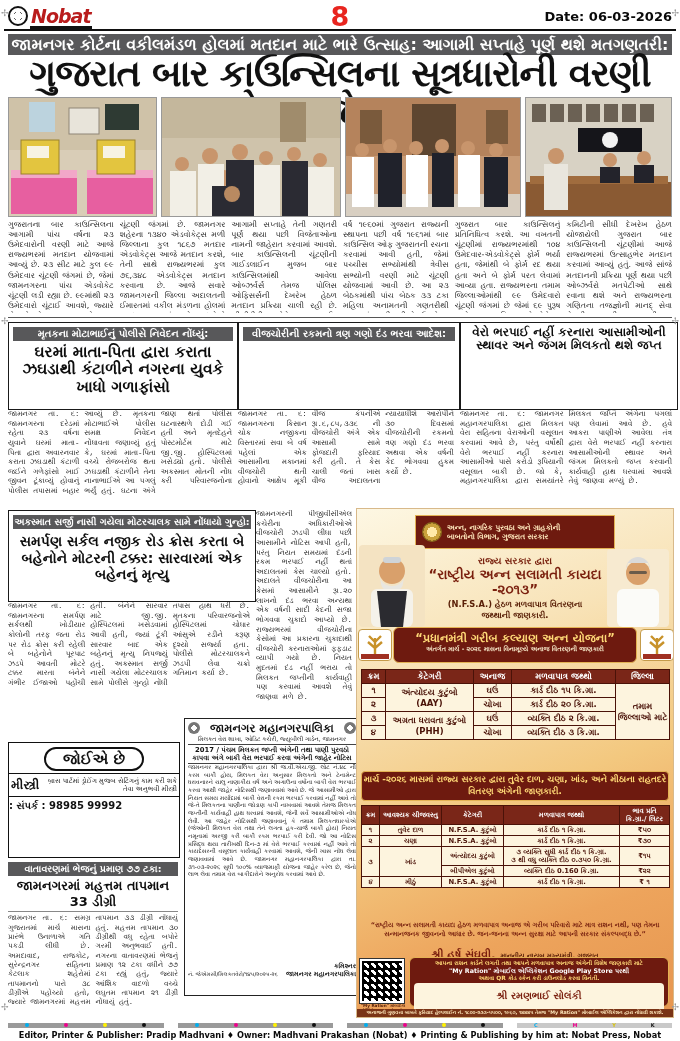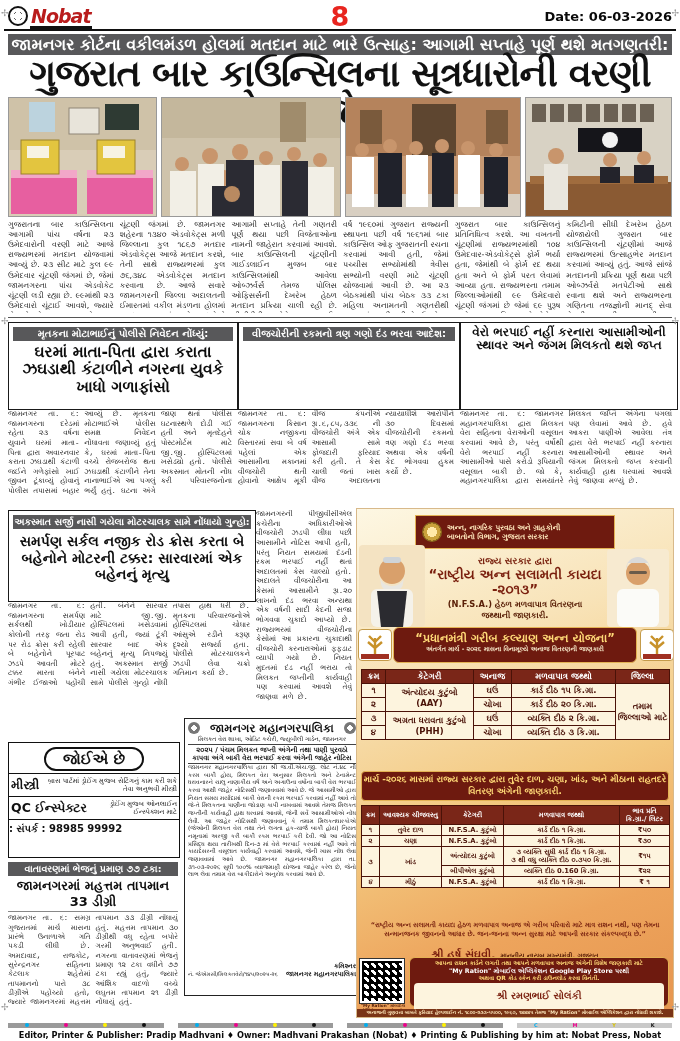--- a/index.html
+++ b/index.html
@@ -223,41 +223,37 @@
   <div class="abs bodytxt cols3" style="left:8px;top:602px;width:242px;height:134px;">જામનગર તા. ૬: જામનગરના સમર્પણ સર્કલથી ખોડીયાર કોલોની તરફ જતા રોડ પર રોડ ક્રોસ કરી રહેલી બે બહેનોને પૂરપાટ ઝડપે આવતી મોટરે ટક્કર મારતા બંનેને ગંભીર ઈજાઓ પહોંચી હતી. બંનેને સારવાર માટે જી.જી. હોસ્પિટલમાં ખસેડવામાં આવી હતી, જ્યાં ટૂંકી સારવાર બાદ એક બહેનનું મૃત્યુ નિપજ્યું હતું. અકસ્માત સર્જી નાસી ગયેલા મોટરચાલક સામે પોલીસે ગુન્હો નોંધી તપાસ હાથ ધરી છે. મૃતકના પરિવારજનોએ હોસ્પિટલમાં ચોધાર આંસુએ રડીને કરૂણ દૃશ્યો સર્જ્યા હતા. પોલીસે મોટરચાલકને ઝડપી લેવા ચક્રો ગતિમાન કર્યા છે.</div>
 
   <div class="abs bodytxt" style="left:256px;top:510px;width:96px;height:226px;">જામનગરની પીજીવીસીએલ કચેરીના અધિકારીઓએ વીજચોરી ઝડપી લીધા પછી આસામીને નોટિસ આપી હતી, પરંતુ નિયત સમયમાં દંડની રકમ ભરપાઈ નહીં થતાં અદાલતમાં કેસ ચાલ્યો હતો. અદાલતે વીજચોરીના આ કેસમાં આસામીને રૂા.૨૦ લાખનો દંડ ભરવા અન્યથા એક વર્ષની સાદી કેદની સજા ભોગવવા ચુકાદો આપ્યો છે. રાજ્યભરમાં વીજચોરીના કેસોમાં આ પ્રકારના ચુકાદાથી વીજચોરી કરનારાઓમાં ફફડાટ વ્યાપી ગયો છે. નિયત મુદતમાં દંડ નહીં ભરાય તો મિલકત જપ્તીની કાર્યવાહી પણ કરવામાં આવશે તેવું જાણવા મળે છે.</div>
 
   <div class="abs wanted" style="left:8px;top:742px;width:170px;height:114px;">
     <div class="wanted-title">જોઈએ છે</div>
     <div class="wanted-row">
       <div class="wanted-role">મીસ્ત્રી</div>
       <div class="wanted-desc">બ્રાસ પાર્ટમાં ડ્રોઈંગ મુજબ સેટિંગનું કામ કરી શકે તેવા અનુભવી મીસ્ત્રી</div>
     </div>
-    <div class="wanted-row">
-      <div class="wanted-role">QC ઈન્સ્પેક્ટર</div>
-      <div class="wanted-desc">ડ્રોઈંગ મુજબ ઓનલાઈન ઈન્સ્પેક્શન માટે</div>
-    </div>
     <div class="wanted-phone">: સંપર્ક : 98985 99992</div>
   </div>
 
   <div class="abs" style="left:8px;top:862px;width:170px;height:152px;">
     <div class="kbar" style="font-size:9.5px;line-height:14px;">વાતાવરણમાં ભેજનું પ્રમાણ ૭૭ ટકા:</div>
     <div class="headline center" style="font-size:13px;line-height:1.2;padding:2px 0;border-bottom:1px solid #888;">જામનગરમાં મહત્તમ તાપમાન 33 ડીગ્રી</div>
     <div class="bodytxt cols2" style="height:112px;margin-top:2px;font-size:7.2px;">જામનગર તા. ૬: સમગ્ર ગુજરાતમાં માર્ચ માસના પ્રારંભે ઉનાળાએ ગતિ પકડી લીધી છે. અમદાવાદ, રાજકોટ, સુરેન્દ્રનગર સહિતના કેટલાક શહેરોમાં તાપમાનનો પારો ૩૮ ડીગ્રીએ પહોંચ્યો હતો, જ્યારે જામનગરમાં મહત્તમ તાપમાન ૩૩ ડીગ્રી નોંધાયું હતું. મહત્તમ તાપમાન ૩૦ ડીગ્રીથી વધુ રહેતા બપોરે ગરમી અનુભવાઈ હતી. નગરના વાતાવરણમાં ભેજનું પ્રમાણ ૧૨ ટકા વધીને ૭૭ ટકા રહ્યું હતું, જ્યારે આંશિક વાદળો વચ્ચે લઘુતમ તાપમાન ૨૧ ડીગ્રી નોંધાયું હતું.</div>
   </div>
 
   <div class="abs notice" style="left:184px;top:718px;width:168px;height:272px;">
     <div style="display:flex;align-items:center;justify-content:space-between;">
       <span style="width:12px;height:12px;border-radius:50%;background:radial-gradient(#fff 30%,#777 32%);display:inline-block;"></span>
       <span class="notice-title">જામનગર મહાનગરપાલિકા</span>
       <span style="width:12px;height:12px;border-radius:50%;background:radial-gradient(#fff 30%,#777 32%);display:inline-block;"></span>
     </div>
     <div class="notice-sub">મિલકત વેરા શાખા, ઓડિટ કચેરી, જ્યુબીલી ગાર્ડન, જામનગર</div>
-    <div class="notice-head">૨૦૨૫ / પંચમ મિલકત જપ્તી અંગેની તથા પાણી પુરવઠો કાપવા અંગે બાકી વેરા ભરપાઈ કરવા અંગેની જાહેર નોટિસ</div>
+    <div class="notice-head">2017 / પંચમ મિલકત જપ્તી અંગેની તથા પાણી પુરવઠો કાપવા અંગે બાકી વેરા ભરપાઈ કરવા અંગેની જાહેર નોટિસ</div>
     <div class="notice-body" style="height:198px;">જામનગર મહાનગરપાલિકા દ્વારા શ્રી જ.વી.એચ.જી. લોટ નં.૪૮ ની કરમ બાકી હોય, મિલકત વેરા અનુસાર મિલકતો અને ટેનામેન્ટ ધરાવનારને ચાલુ નાણાકીય વર્ષ અને અગાઉના વર્ષોના બાકી વેરા ભરપાઈ કરવા આથી જાહેર નોટિસથી જણાવવામાં આવે છે. જે આસામીઓ દ્વારા નિયત સમય મર્યાદામાં બાકી વેરાની રકમ ભરપાઈ કરવામાં નહીં આવે તો જે-તે મિલકતના પાણીના જોડાણ કાપી નાખવામાં આવશે તેમજ મિલકત જપ્તીની કાર્યવાહી હાથ ધરવામાં આવશે, જેની સર્વે આસામીઓએ નોંધ લેવી. આ જાહેર નોટિસથી જણાવવાનું કે તમામ મિલકતધારકોએ (જેઓની મિલકત વેરા તથા તેને લગતા હક-ચાર્જ બાકી હોય) નિયત નમૂનામાં અરજી કરી બાકી રકમ ભરપાઈ કરી દેવી. જો આ નોટિસ પ્રસિદ્ધ થયા તારીખથી દિન-૭ માં વેરો ભરપાઈ કરવામાં નહીં આવે તો કાયદેસરની વસૂલાત કાર્યવાહી કરવામાં આવશે, જેની ખાસ નોંધ લેવા જણાવવામાં આવે છે. જામનગર મહાનગરપાલિકા દ્વારા તા. ૩૧-૦૩-૨૦૨૬ સુધી ૧૦૦% વ્યાજમાફી યોજના જાહેર કરેલ છે, જેનો લાભ લેવા તમામ વેરા બાકીદારોને અનુરોધ કરવામાં આવે છે.</div>
     <div style="display:flex;justify-content:space-between;align-items:flex-end;">
       <div class="notice-ref">નં. જેએમસી/મિલકતવેરો/૧૪૫/૨૦૨૫-૨૬</div>
       <div class="notice-sign">
         <div>કમિશ્નર</div>
         <div>જામનગર મહાનગરપાલિકા</div>
       </div>
     </div>
   </div>
 

